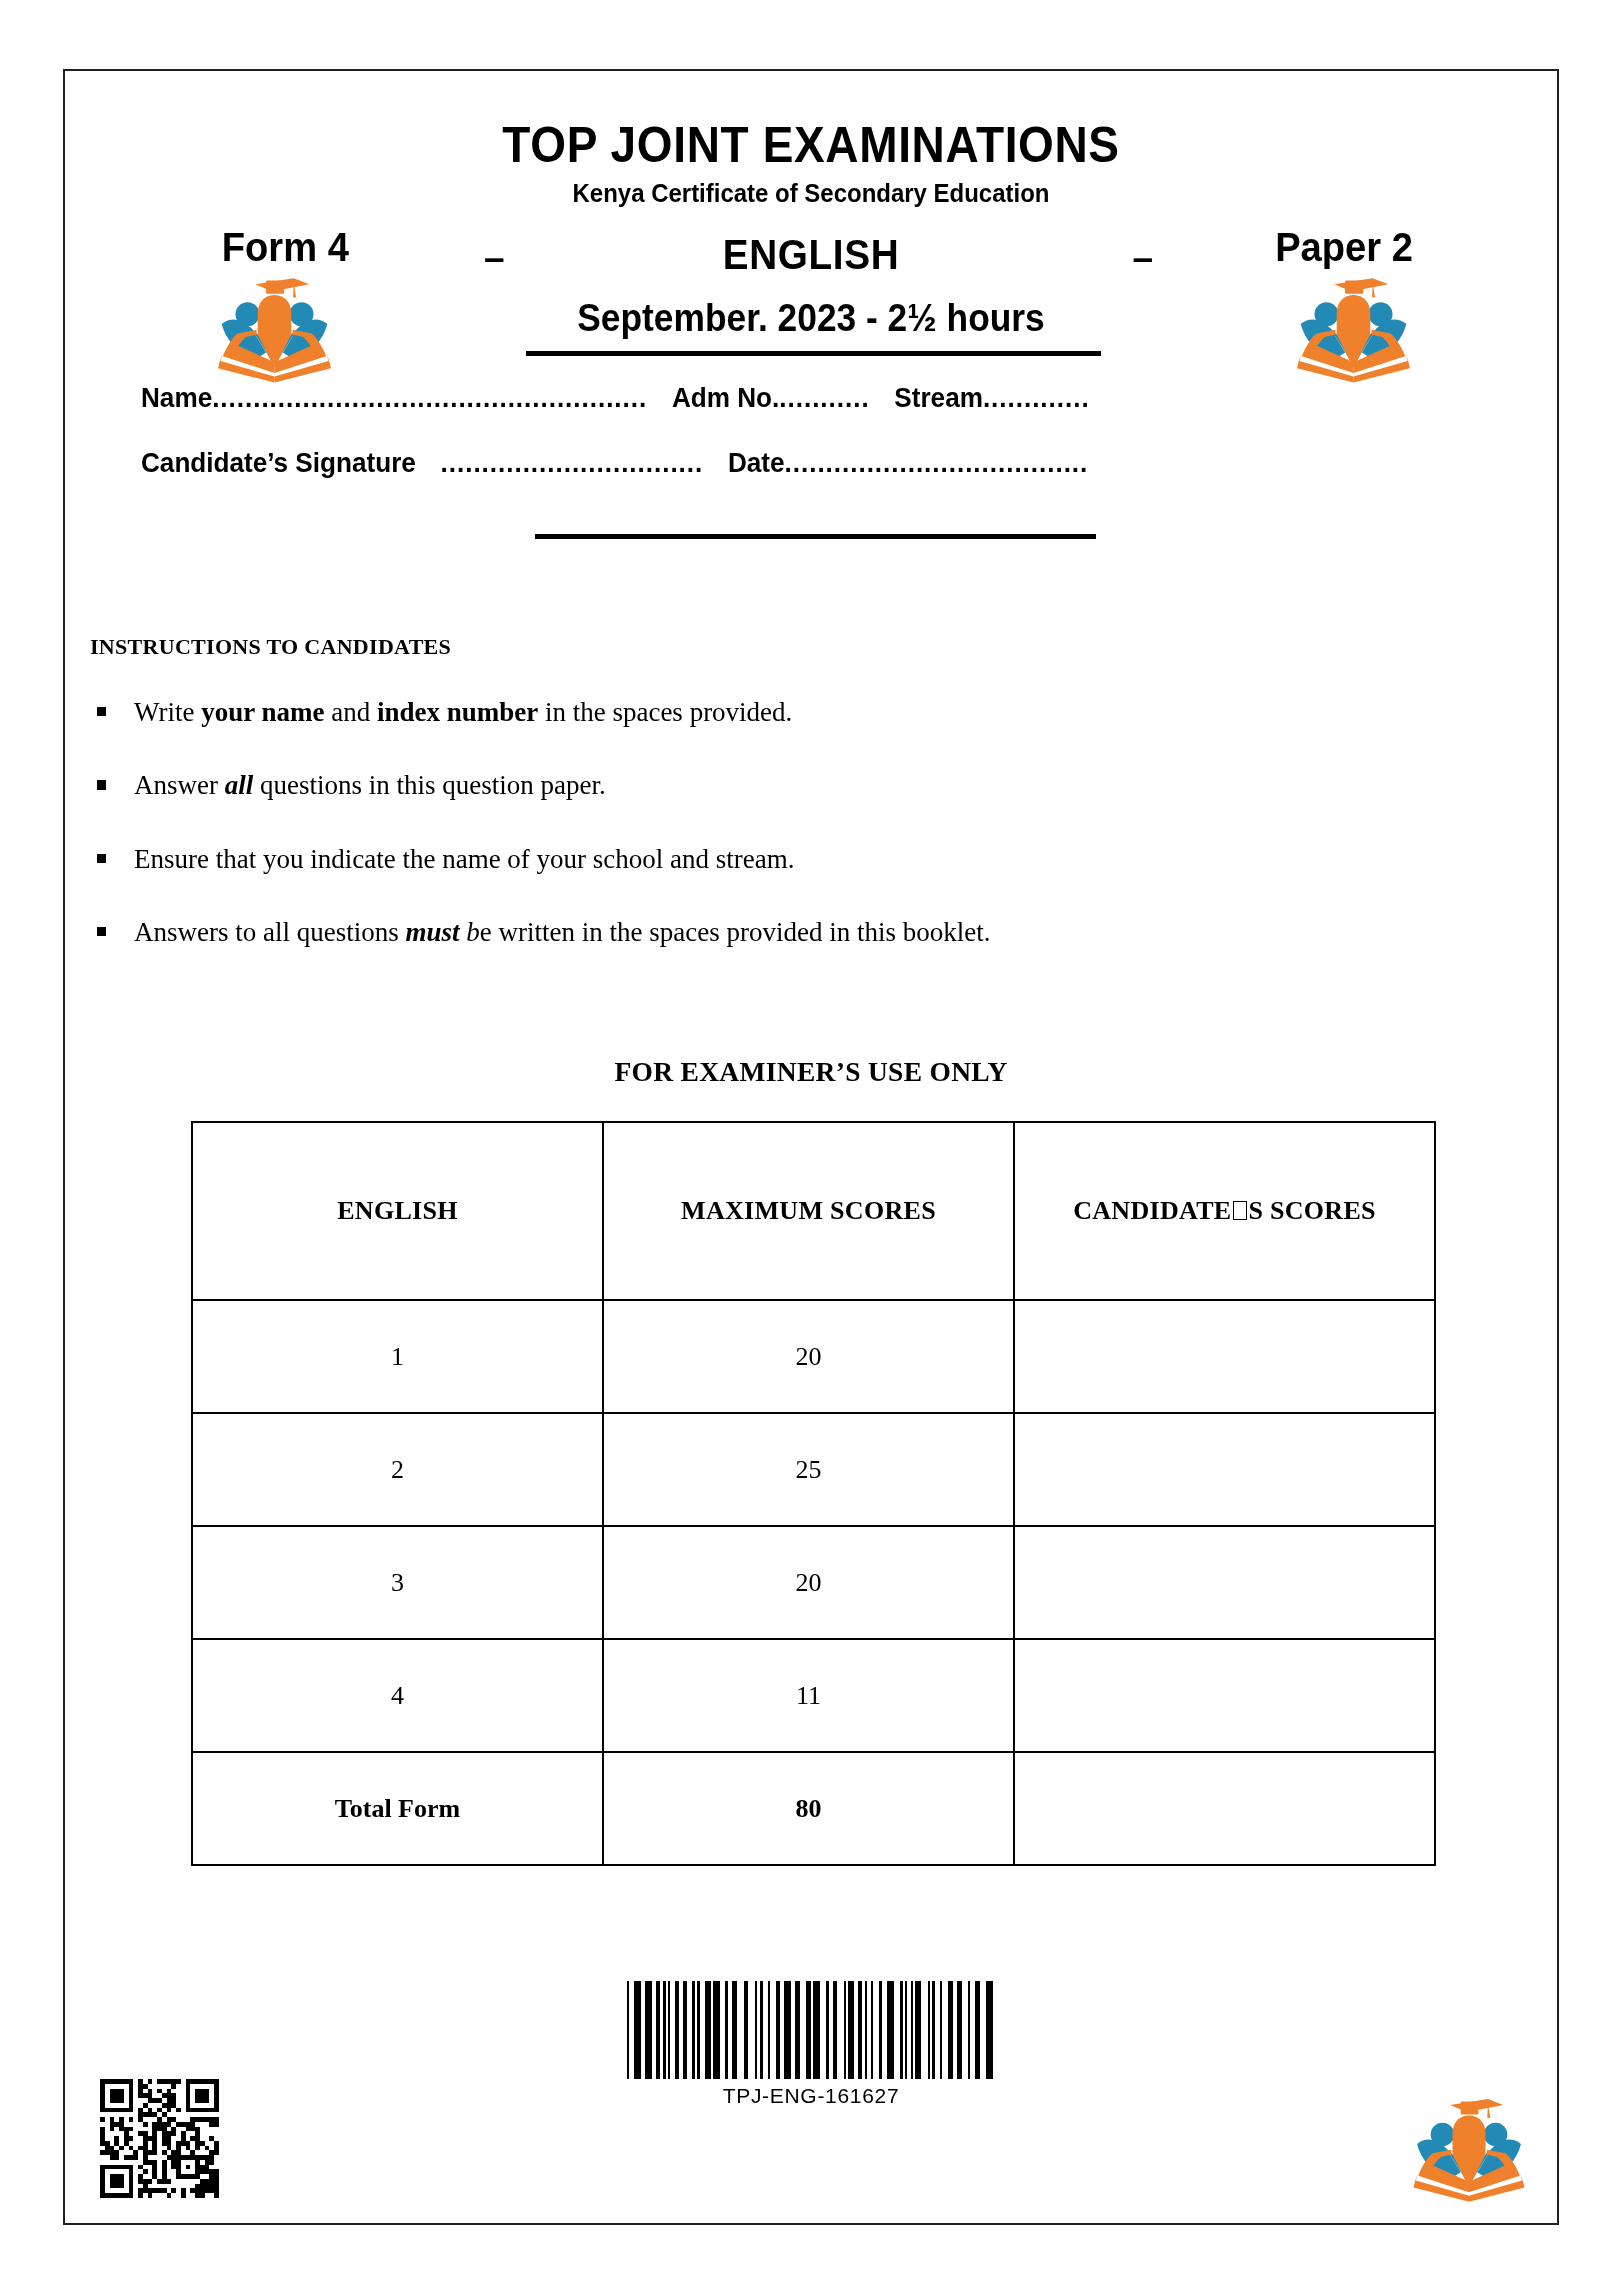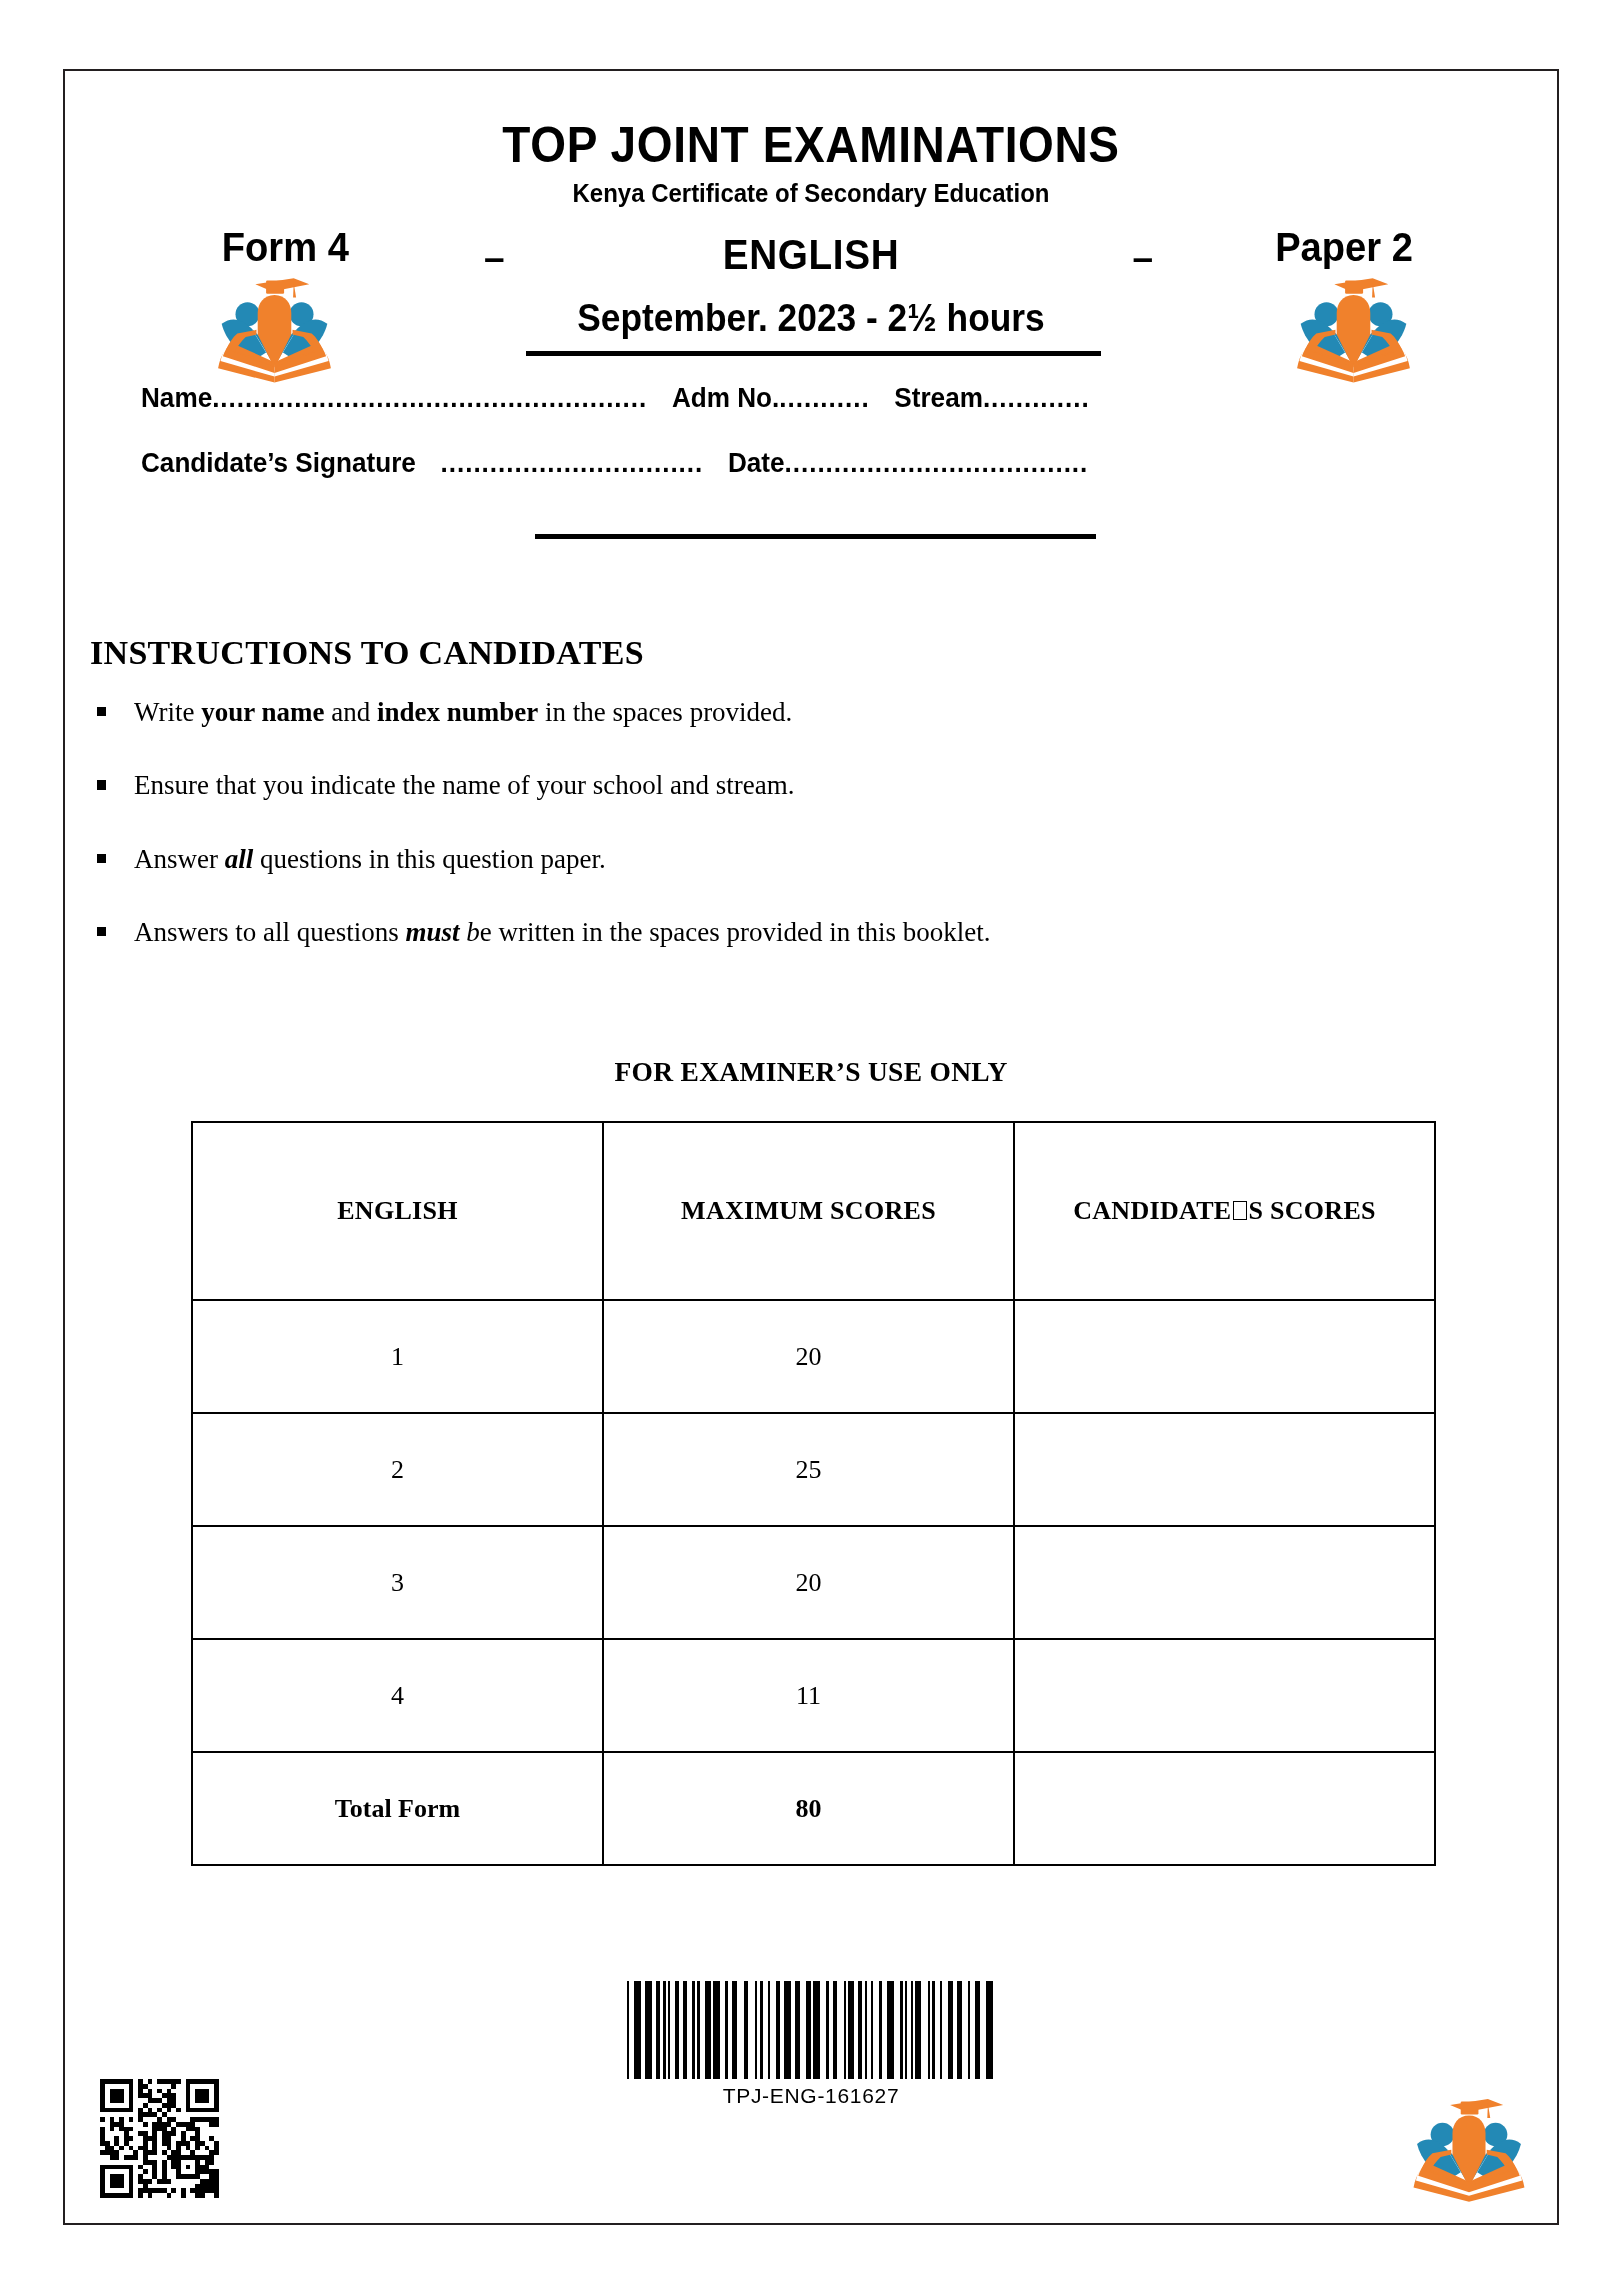--- a/index.html
+++ b/index.html
@@ -128,21 +128,21 @@
     transform-origin: left center;
   }
   .fld-label { flex: 0 0 auto; }
   .dots { flex: 0 0 auto; letter-spacing: 1px; }
   .gap-sm { flex: 0 0 auto; width: 26px; }
 
   
   #instructions-head {
     position: absolute;
     left: 25px; top: 563px;
-    font-size: 34px;
+    font-size: 22px;
     font-weight: bold;
     letter-spacing: 0.3px;
   }
   #instruction-list {
     position: absolute;
     left: 25px; top: 625px; right: 79px;
     list-style: none;
     margin: 0; padding: 0;
   }
   #instruction-list li {
@@ -354,22 +354,22 @@
       <span class="dots">.....................................</span>
     </div>
   </div>
 
   <div class="hrule" id="rule-bottom"></div>
 
   <div id="instructions-head">INSTRUCTIONS TO CANDIDATES</div>
 
   <ul id="instruction-list">
       <li><span>Write </span><b>your name</b><span> and </span><b>index number</b><span> in the spaces provided.</span></li>
+      <li><span>Answer </span><span class="bi">all</span><span> questions in this question paper.</span></li>
       <li><span>Ensure that you indicate the name of your school and stream.</span></li>
-      <li><span>Answer </span><span class="bi">all</span><span> questions in this question paper.</span></li>
       <li><span>Answers to all questions </span><span class="bi">must </span><i>b</i><span>e written in the spaces provided in this booklet.</span></li>
     </ul>
 
   <div id="examiner-head">FOR EXAMINER’S USE ONLY</div>
 
   <table id="score-table">
     <colgroup>
         <col class="c1">
         <col class="c2">
         <col class="c3">

